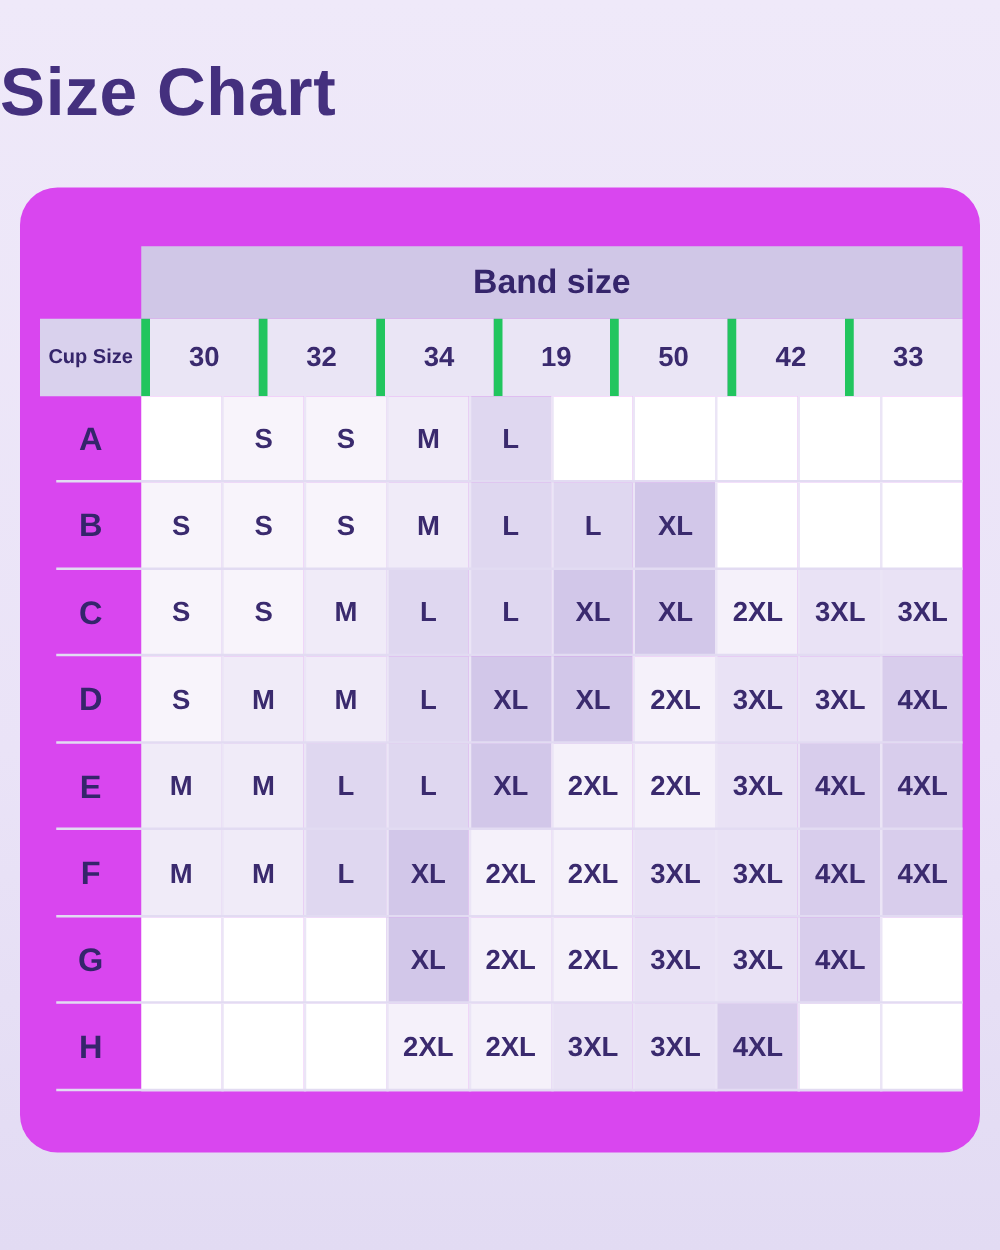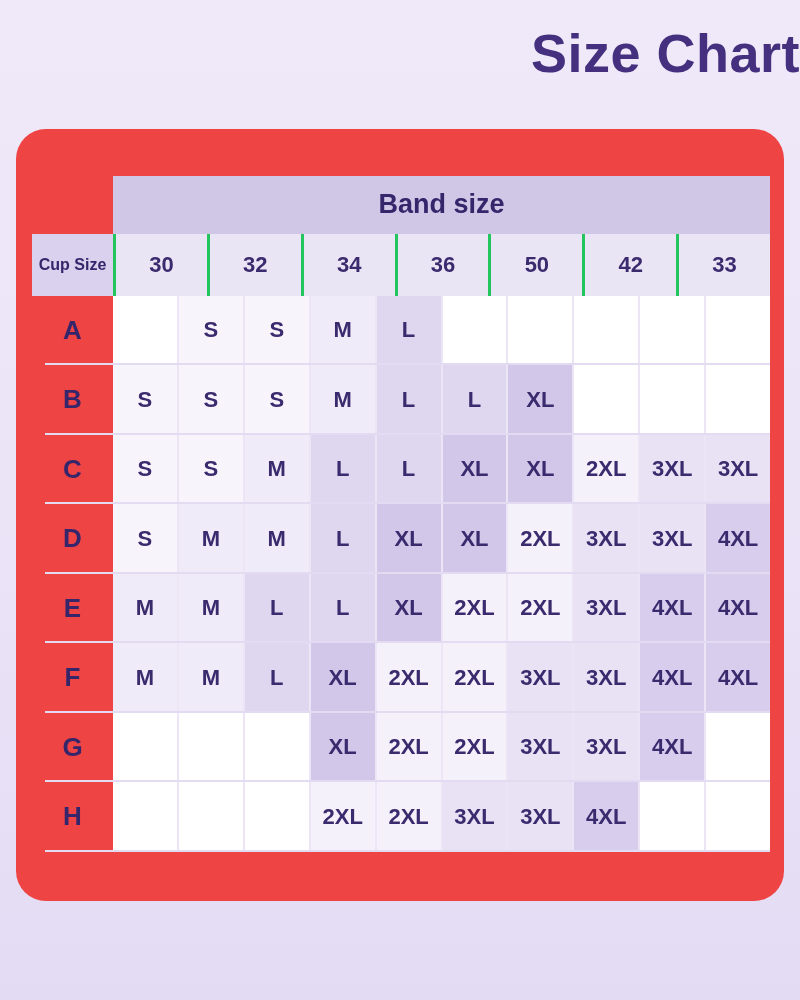--- a/index.html
+++ b/index.html
@@ -2,39 +2,39 @@
 <html><head>
 <meta charset="utf-8">
 <style>
   * { margin: 0; padding: 0; box-sizing: border-box; }
   html, body { width: 800px; height: 1000px; }
   body {
     font-family: "Liberation Sans", "DejaVu Sans", sans-serif;
     background: linear-gradient(180deg, #EFE9F9 0%, #EAE3F7 60%, #E2DBF3 100%);
     overflow: hidden;
   }
-  .header { text-align: right; padding-top: 25px; }
+  .header { text-align: left; padding-top: 46px; }
   .title {
     font-size: 54px;
     font-weight: 700;
     letter-spacing: 0.5px;
     color: #44307E;
     line-height: 1.05;
   }
   .subtitle {
     margin-top: 11px;
     font-size: 24px;
     font-weight: 400;
     color: #4D3E72;
   }
   .card {
     width: 768px;
     height: 772px;
     margin: 47px auto 0 auto;
-    background: #ef4444;
+    background: #d946ef;
     border-radius: 30px;
   }
   .size-table {
     width: 738px;
     margin-left: 16px;
     padding-top: 47px;
   }
   .band-row { display: flex; height: 58px; }
   .band-spacer { width: 81px; }
   .band-header {
@@ -46,21 +46,21 @@
   .head-row { display: flex; height: 62px; }
   .corner-cell {
     width: 81px;
     background: #D9D1ED;
     display: flex; align-items: center; justify-content: center;
     font-size: 16px; font-weight: 700; color: #35256B;
   }
   .band-cell {
     flex: 1;
     background: #EAE5F5;
-    border-left: 3px solid #22c55e;
+    border-left: 7px solid #22c55e;
     display: flex; align-items: center; justify-content: center;
     font-size: 22px; font-weight: 600; color: #3A2A6E;
   }
   .data-row { display: flex; height: 69.5px; position: relative; }
   .data-row::after {
     content: "";
     position: absolute;
     left: 13px; right: 0; bottom: 0;
     height: 2px;
     background: #E2DBF2;
@@ -89,21 +89,21 @@
     <div class="band-row">
       <div class="band-spacer"></div>
       <div class="band-header">Band size</div>
     </div>
     <div class="head-row">
       <div class="corner-cell">Cup Size</div>
 
     <div class="band-cell">30</div>
         <div class="band-cell">32</div>
         <div class="band-cell">34</div>
-        <div class="band-cell">36</div>
+        <div class="band-cell">19</div>
         <div class="band-cell">50</div>
         <div class="band-cell">42</div>
         <div class="band-cell">33</div>
       </div>
     <div>
 
     <div class="data-row">
           <div class="cup-label">A</div>
           <div class="size-cell" style="background: rgb(255, 255, 255);"></div>
           <div class="size-cell" style="background: rgb(248, 244, 251);">S</div>

